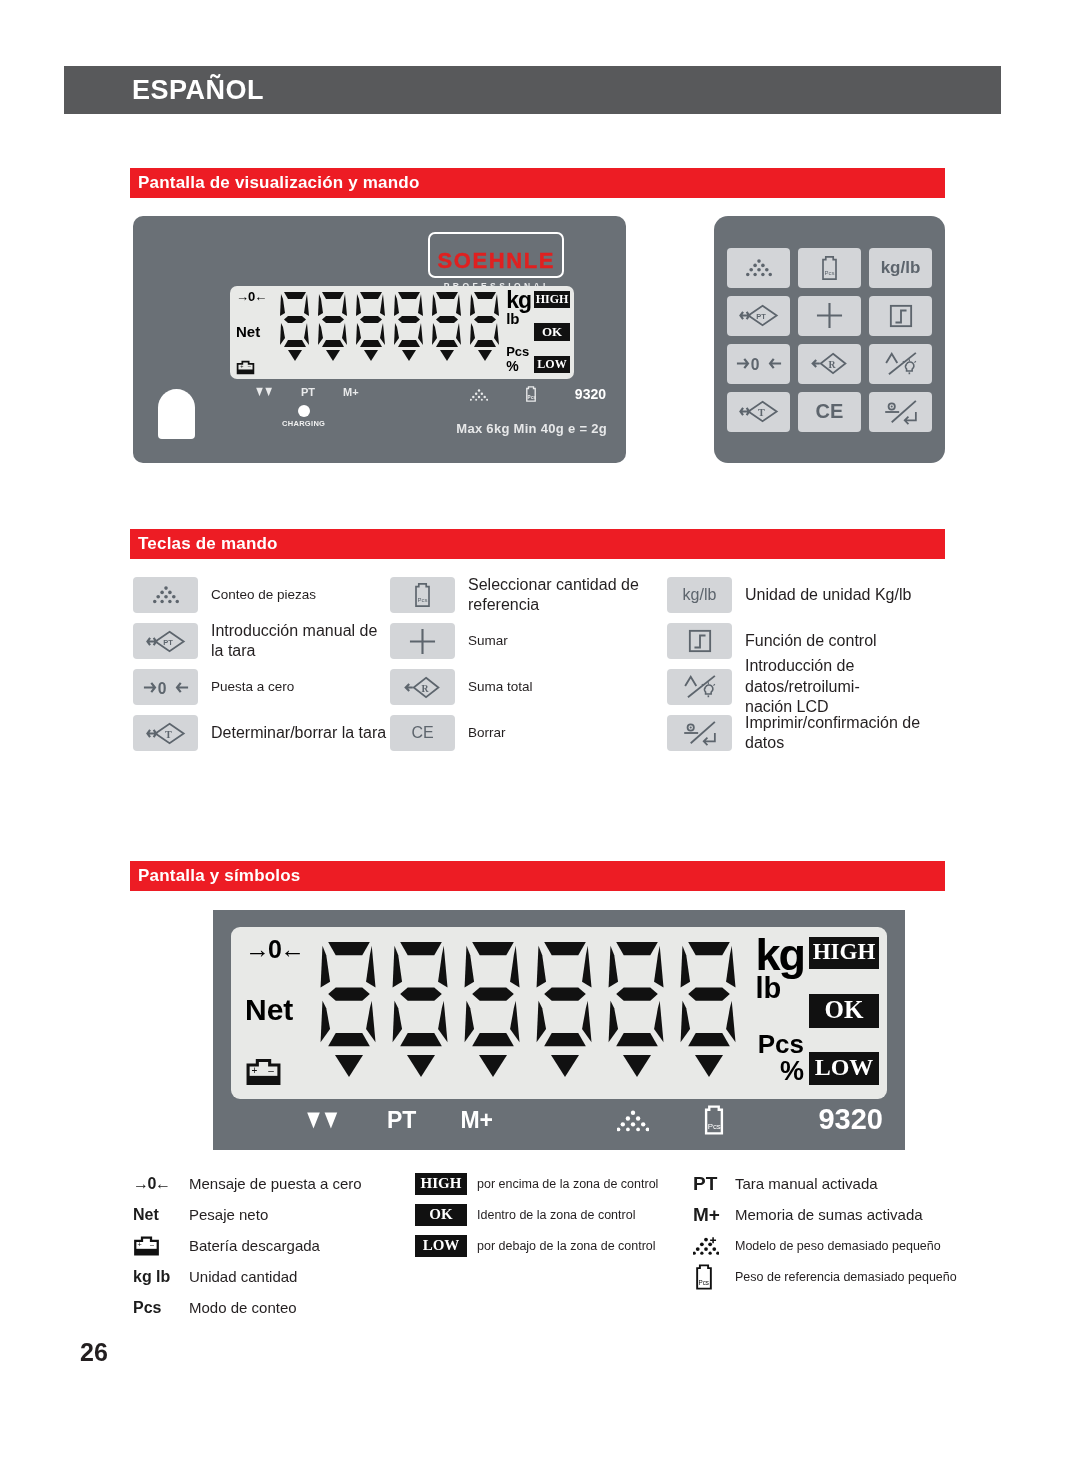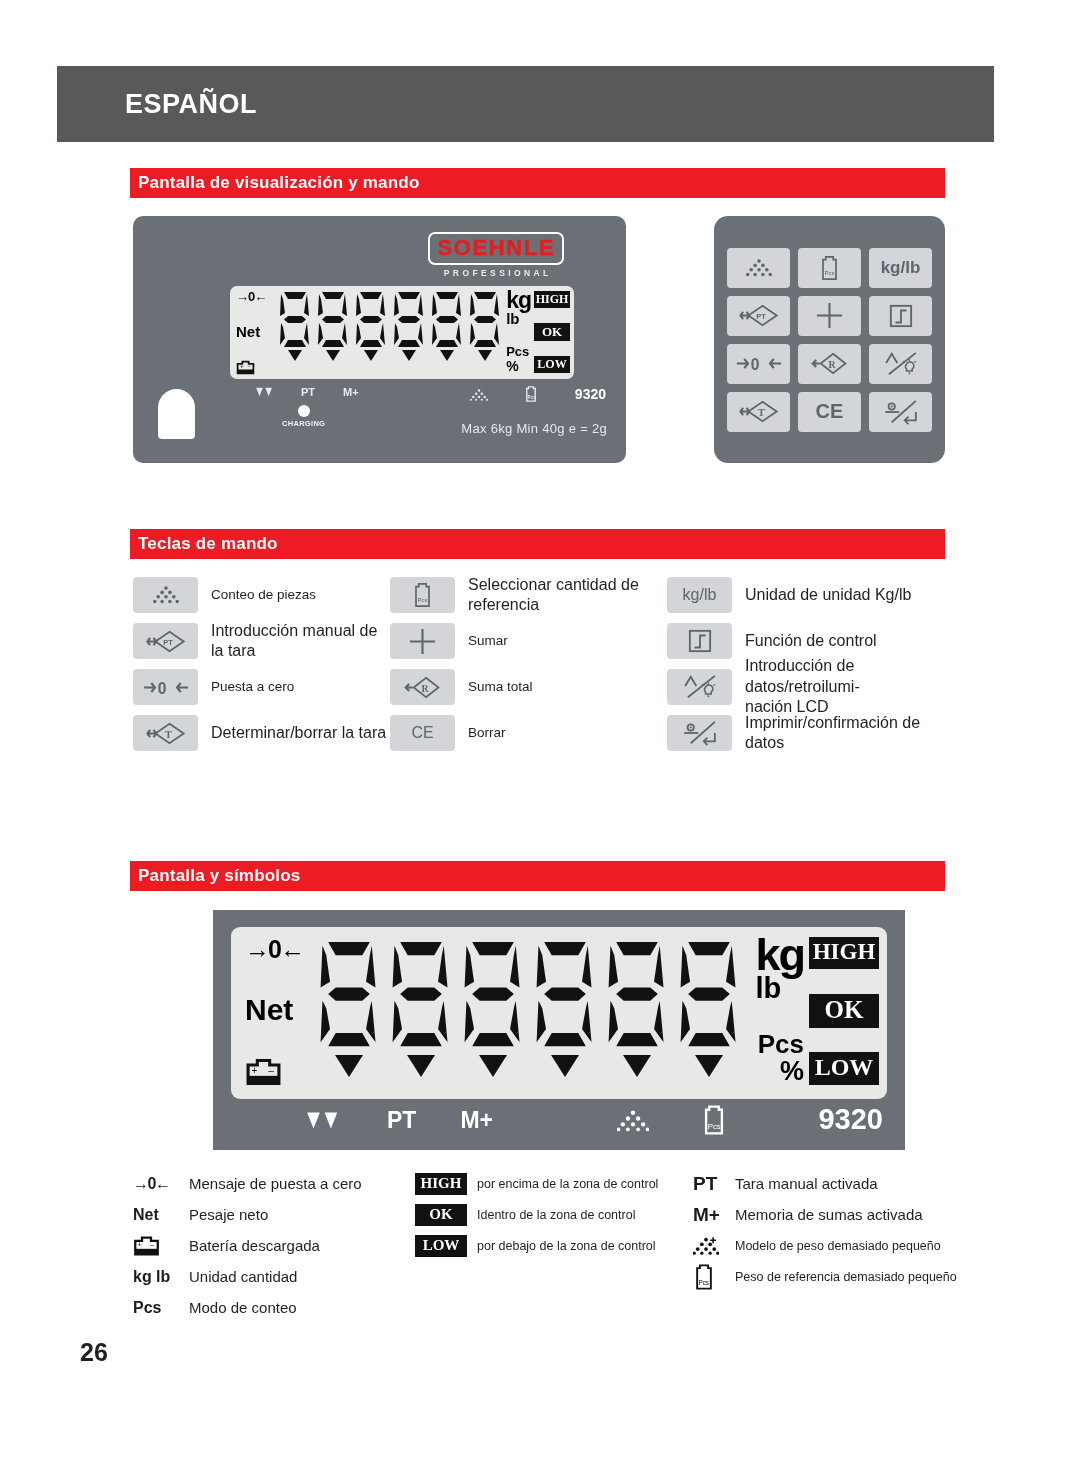--- a/index.html
+++ b/index.html
@@ -6,21 +6,21 @@
   html, body {
     width: 1080px; height: 1468px;
     background: #ffffff;
     font-family: "Liberation Sans", sans-serif;
     overflow: hidden;
   }
   .page { position: relative; width: 1080px; height: 1468px; background:#fff; }
 
   
   .lang-header {
-    position:absolute; left:57px; top:66px; width:937px; height:76px;
+    position:absolute; left:64px; top:66px; width:937px; height:48px;
     background:#58595b;
     display:flex; align-items:center;
   }
   .lang-header .title {
     color:#ffffff; font-size:27px; font-weight:bold; letter-spacing:.5px;
     margin-left:68px;
   }
 
   
   .redbar {
@@ -34,21 +34,21 @@
   #bar-teclas { top:529px; }
   #bar-pantalla-simbolos { top:861px; }
 
   
   .device-panel {
     position:absolute; left:133px; top:216px; width:493px; height:247px;
     background:#6a7076; border-radius:10px;
   }
   .soehnle-logo { position:absolute; right:62px; top:16px; text-align:center; }
   .soehnle-box {
-    border:2.5px solid #ffffff; border-radius:7px; padding:1px 7px 2px;
+    border:2.5px solid #ffffff; border-radius:7px; padding:14px 7px 2px;
     background:#6a7076; display:inline-block;
   }
   .soehnle-box .word {
     color:#e02020; font-size:22px; font-weight:bold; letter-spacing:1.6px;
     font-family:"Liberation Sans", sans-serif;
     -webkit-text-stroke:0.4px #e02020;
   }
   .soehnle-sub {
     color:#e9eaeb; font-size:8.5px; font-weight:bold; letter-spacing:3.4px;
     margin-top:3px; margin-left:3px;
@@ -98,21 +98,21 @@
 
   .bottom-flags {
     position:absolute; display:flex; align-items:center;
     font-size:11px; font-weight:bold; color:#1c1c1c;
   }
 
   .charging-wrap { position:absolute; text-align:center; }
   .charging-dot { width:12px;height:12px;border-radius:50%;background:#fff;margin:0 auto; }
   .charging-label { font-size:7.5px; font-weight:bold; color:#f1f1f1; letter-spacing:.3px; margin-top:2px;}
   .model-no { font-size:14px; font-weight:bold; color:#ffffff; }
-  .capacity { font-size:13px; color:#e7e8e9; letter-spacing:.3px; }
+  .capacity { font-size:13px; color:#e7e8e9; letter-spacing:.3px;font-weight:bold; }
 
   
   .keypad-panel {
     position:absolute; left:714px; top:216px; width:231px; height:247px;
     background:#6a7076; border-radius:14px;
     display:flex; align-items:center; justify-content:center;
   }
   .keypad-grid { display:grid; grid-template-columns:repeat(3,63px); grid-template-rows:repeat(4,40px); gap:8px; }
   .key {
     background:#d3d5d8; border-radius:4px;

